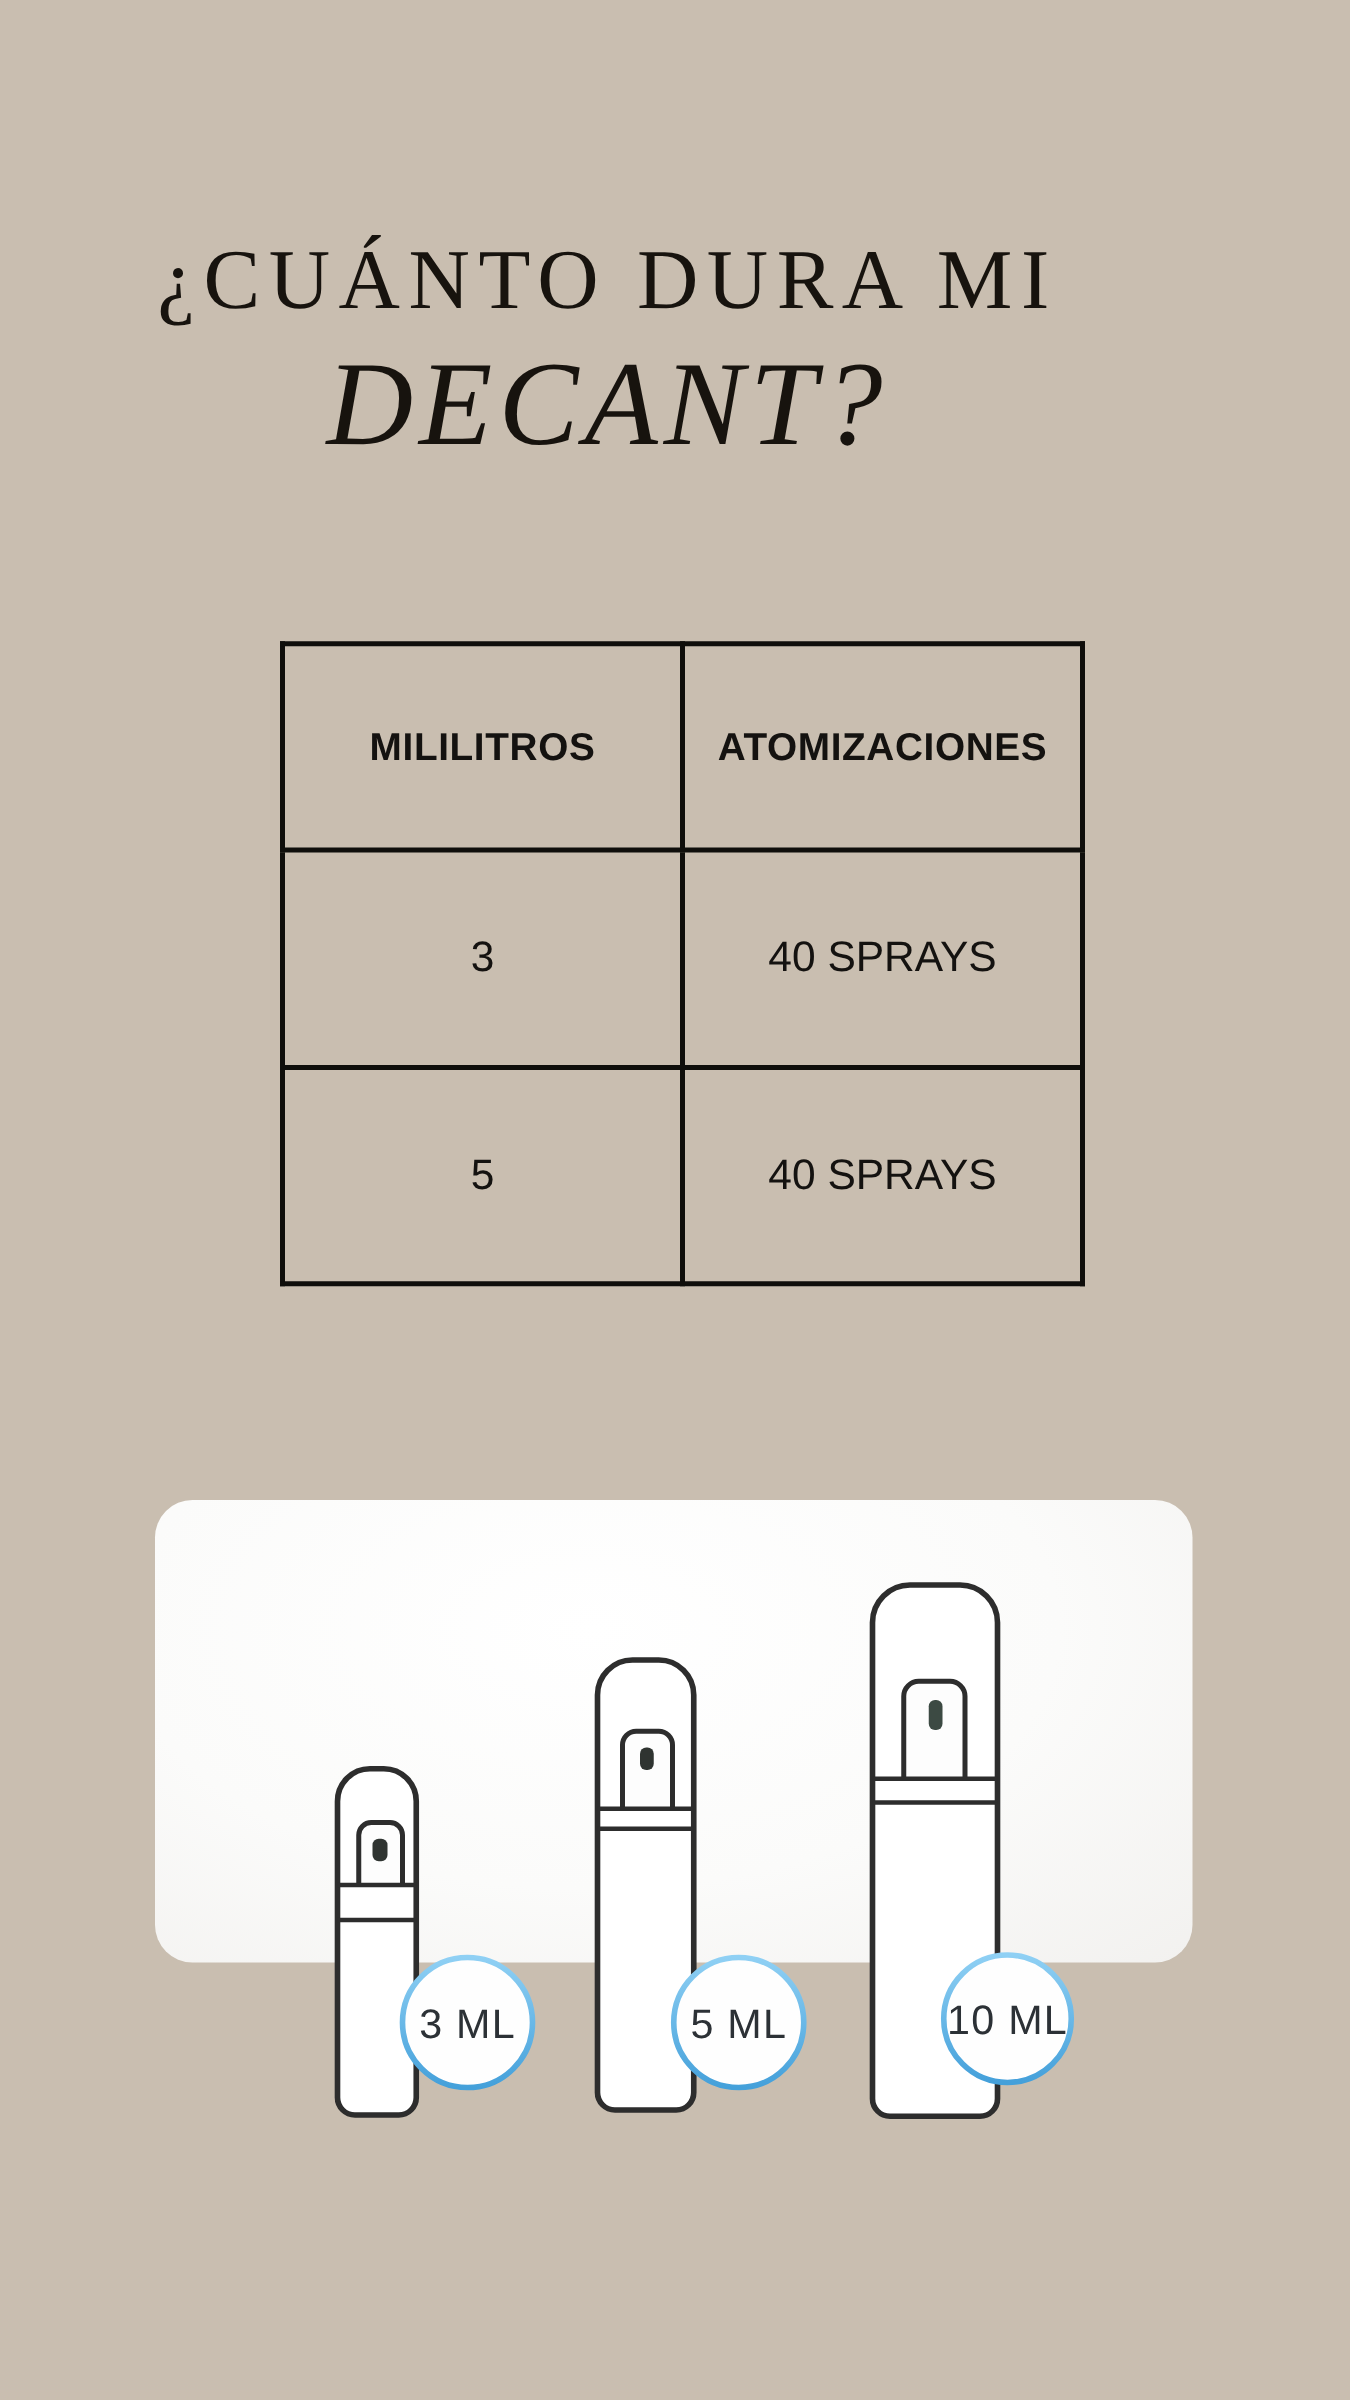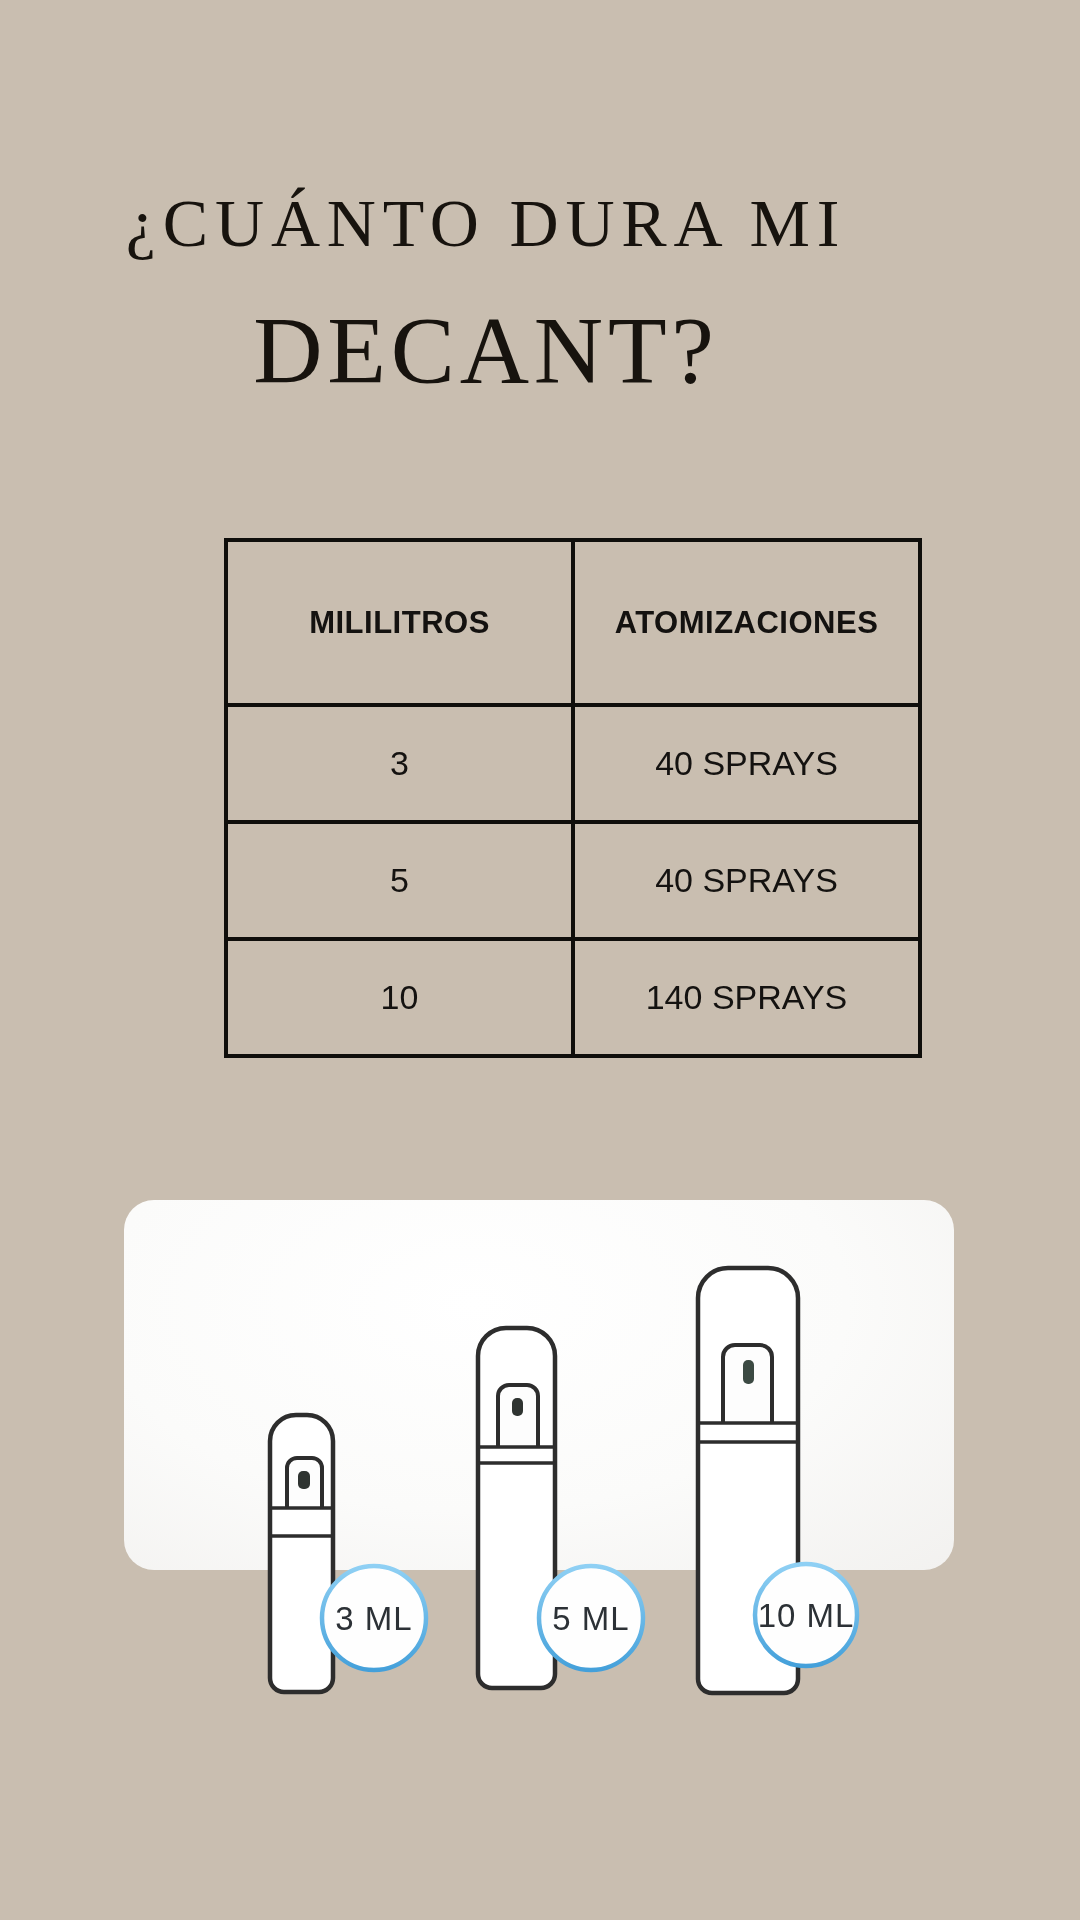--- a/index.html
+++ b/index.html
@@ -28,29 +28,30 @@
   .title-line1 {
     font-size: 68px;
     letter-spacing: 0.10em;
     line-height: 1;
     white-space: nowrap;
   }
   .title-line2 {
     font-size: 96px;
     letter-spacing: 0.05em;
     line-height: 1;
-    margin-top: 46px;
+    margin-top: 18px;
     white-space: nowrap;
+    font-style: italic;
   }
   
   .spray-table {
     position: absolute;
     left: 224px;
-    top: 538px;
-    width: 698px;
+    top: 513px;
+    width: 644px;
     height: 516px;
     border-collapse: collapse;
     table-layout: fixed;
     padding-left: 45px;
   }
   .spray-table th, .spray-table td {
     border: 4px solid #0f0e0b;
     text-align: center;
     vertical-align: middle;
     color: #141210;
@@ -126,24 +127,20 @@
     </thead>
     <tbody>
       <tr>
         <td>3</td>
         <td>40 SPRAYS</td>
       </tr>
       <tr>
         <td>5</td>
         <td>40 SPRAYS</td>
       </tr>
-      <tr>
-        <td>10</td>
-        <td>140 SPRAYS</td>
-      </tr>
     </tbody>
   </table>
 
   <div class="bottles-card">
     <svg width="830" height="526" viewBox="0 0 830 526">
       <defs>
         <linearGradient id="ringGrad" x1="0" y1="0" x2="0" y2="1">
           <stop offset="0" stop-color="#8fd0f4"></stop>
           <stop offset="1" stop-color="#44a0da"></stop>
         </linearGradient>

